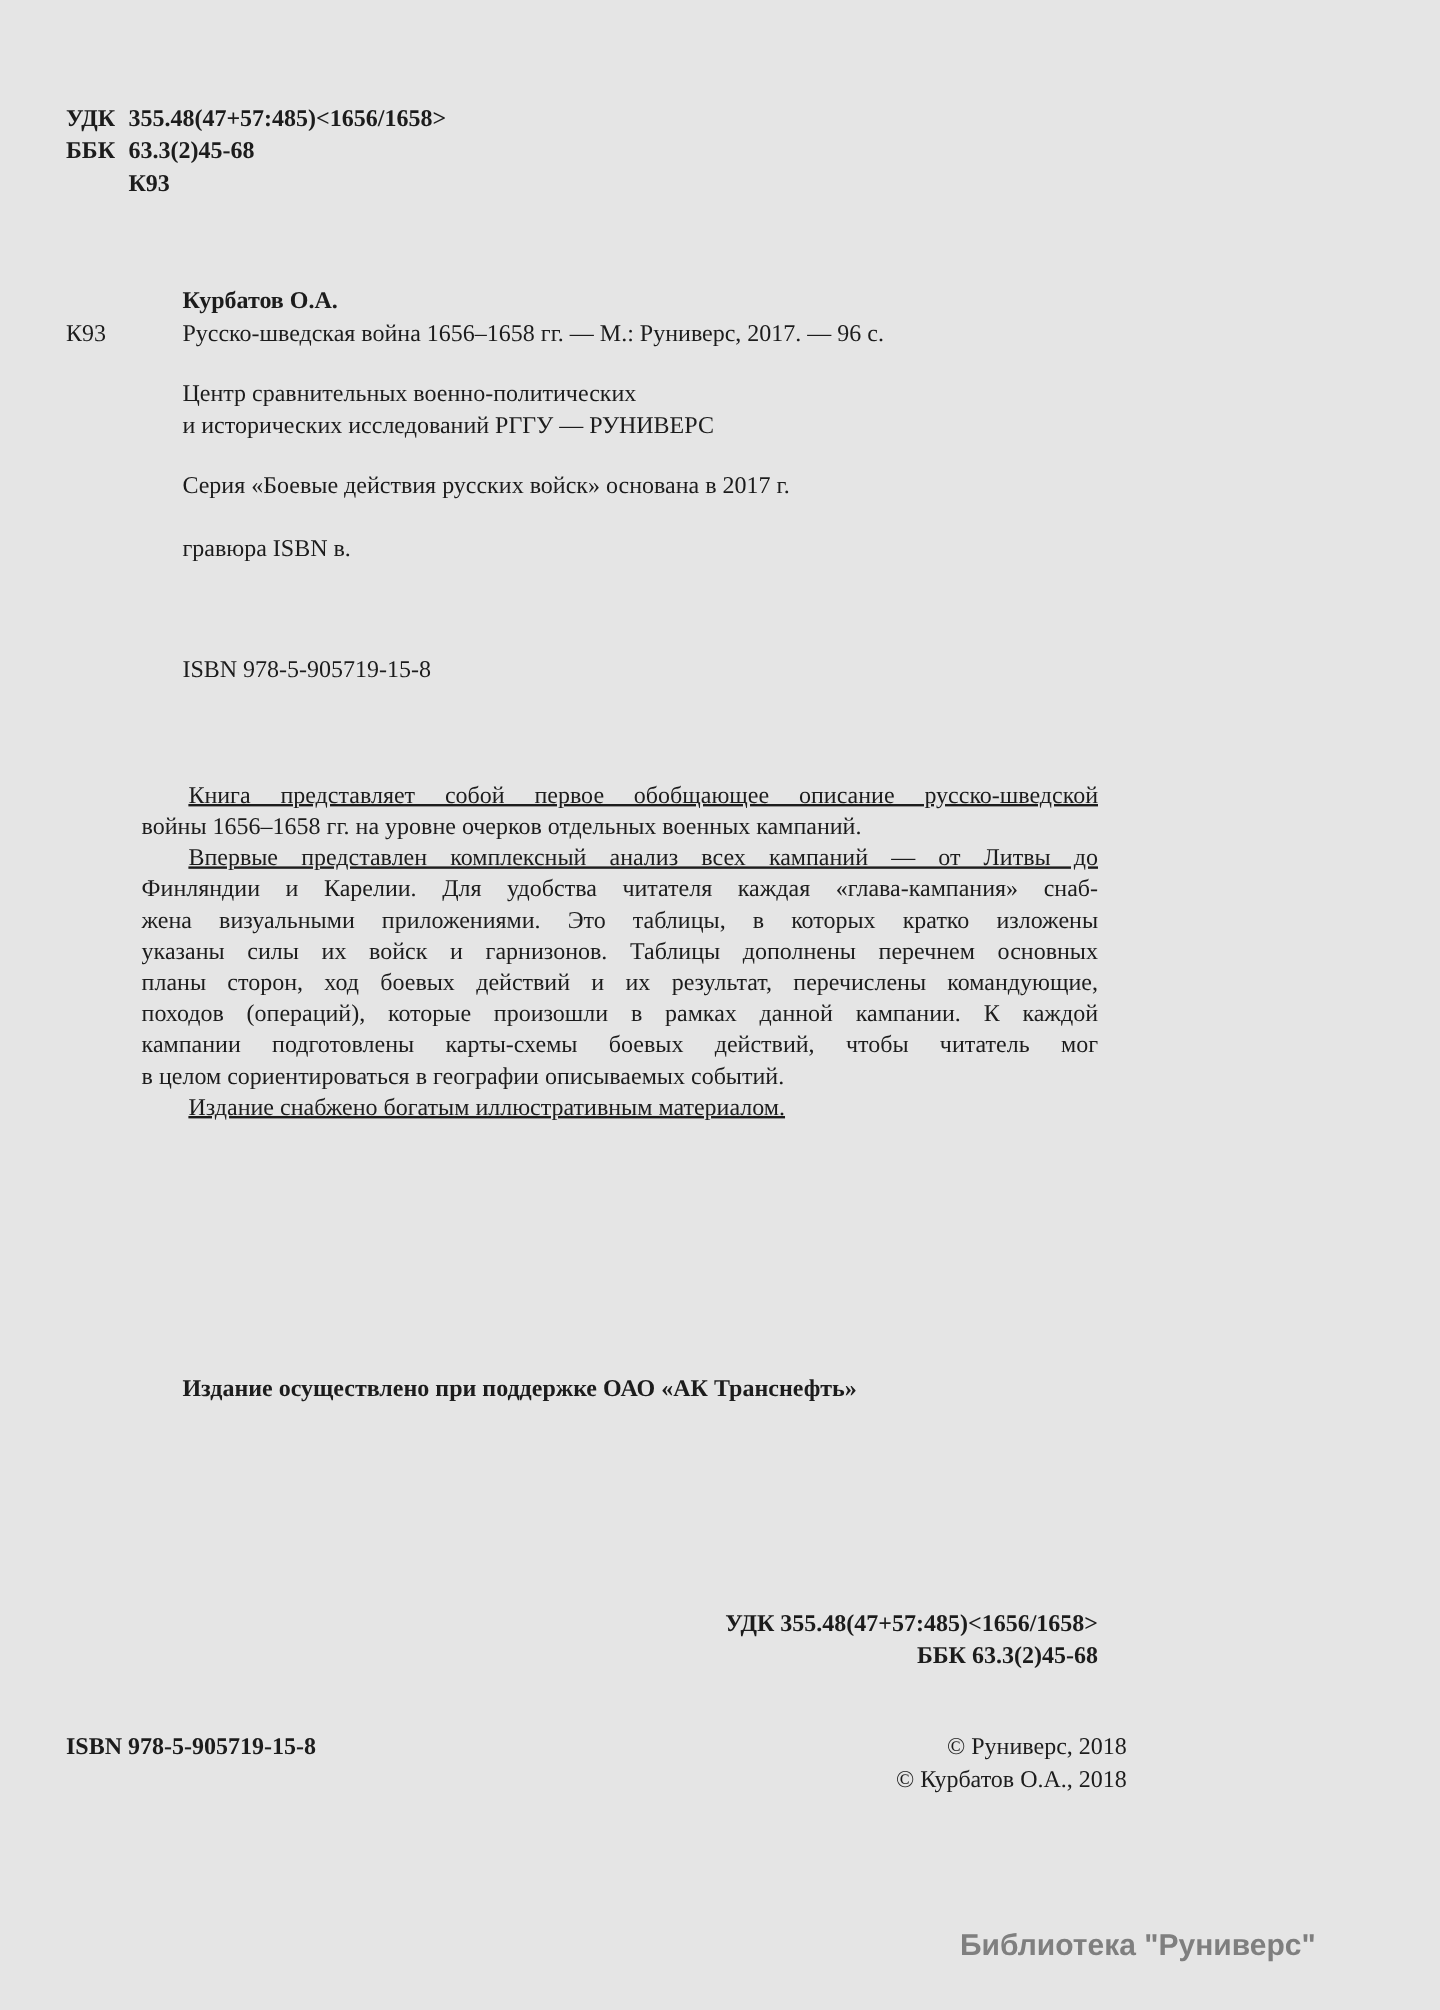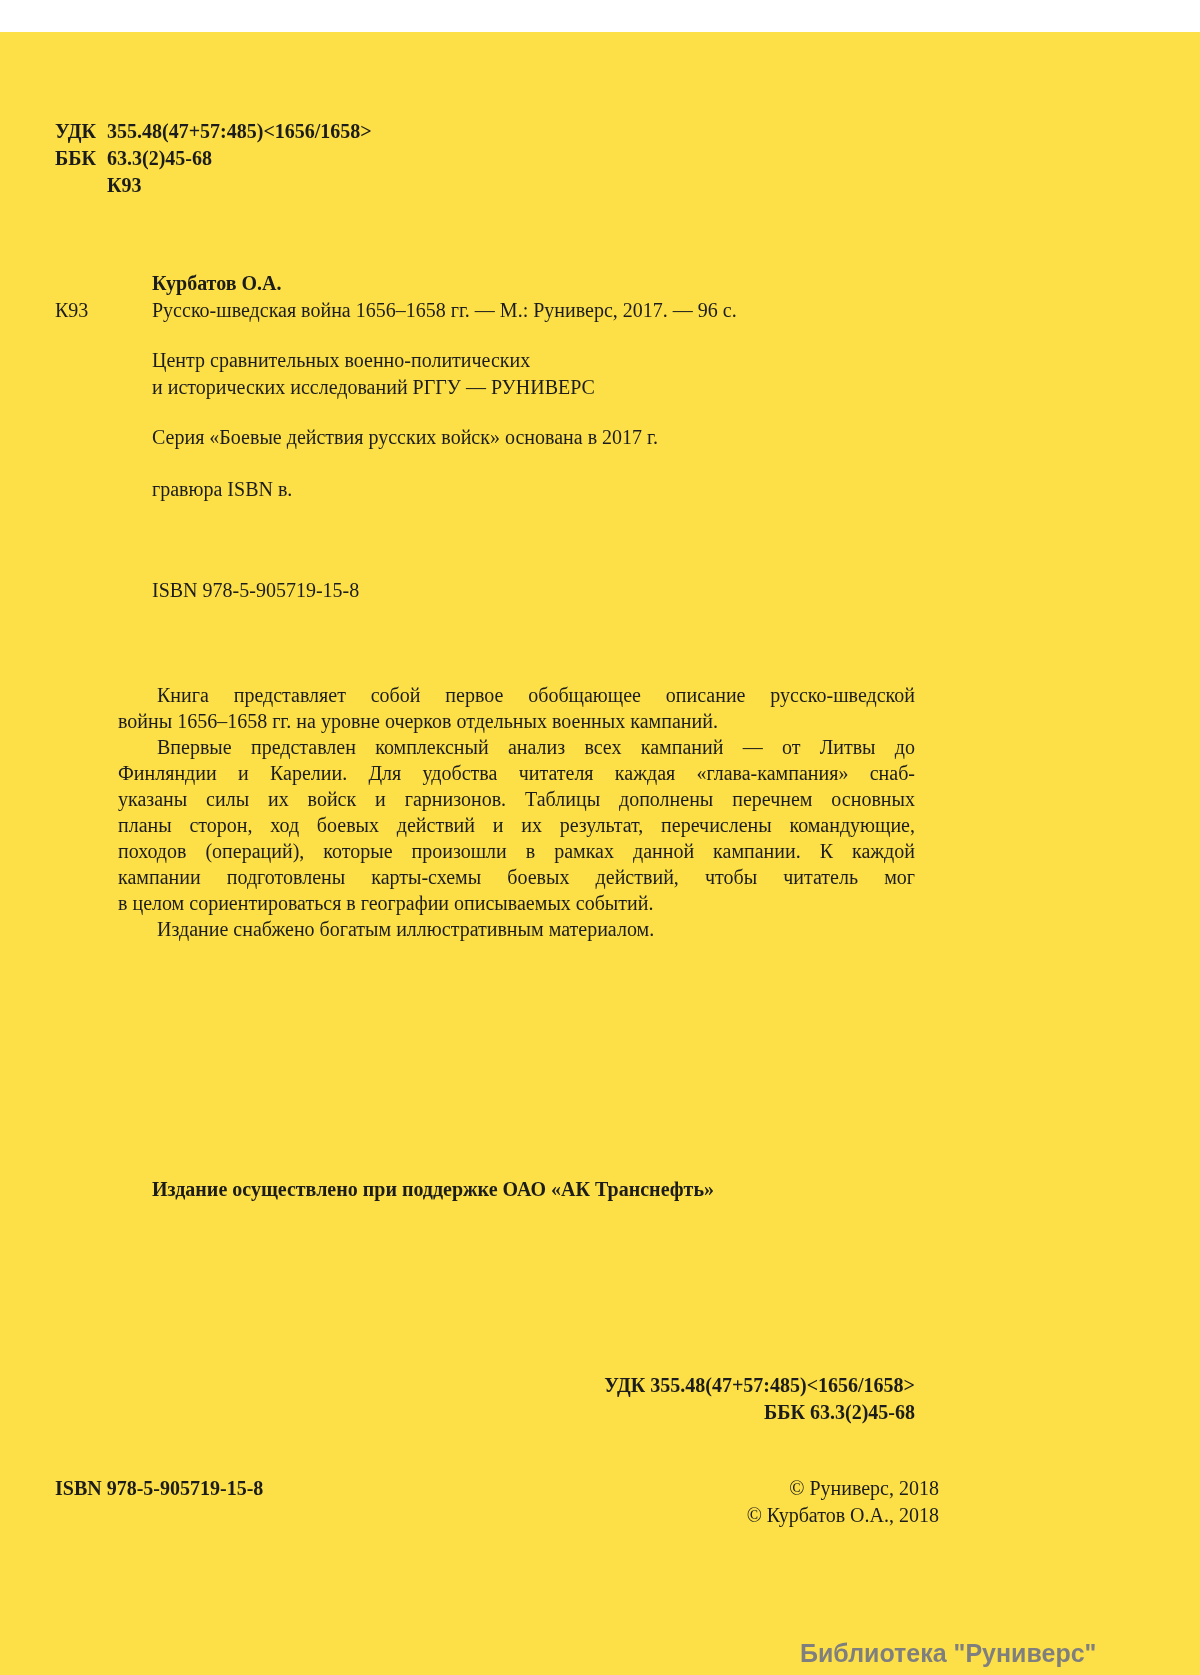--- a/index.html
+++ b/index.html
@@ -4,26 +4,26 @@
 <style>
   html,body{margin:0;padding:0;}
   body{
     width:1200px;height:1675px;
     background:#ffffff;
     font-family:"Liberation Serif","DejaVu Serif",serif;
     color:#1c1c1c;
     position:relative;
     overflow:hidden;
   }
-  .page{position:absolute;inset:0;background:#fde047;margin-top:32px;}
+  .page{position:absolute;inset:0;background:#e5e5e5;}
   .abs{position:absolute;}
   .t{font-size:20px;line-height:27px;white-space:pre;}
   .b{font-weight:bold;}
   .jl{text-align:justify;text-align-last:justify;white-space:normal;}
-  .ind{text-indent:39px;}
+  .ind{text-indent:39px;text-decoration:underline;}
   .right{text-align:right;}
   .ann-line{font-size:20px;line-height:26px;}
   .lbl{display:inline-block;width:52px;}
   .mark-indent{padding-left:52px;}
   .watermark{
     font-family:"Liberation Sans","DejaVu Sans",sans-serif;
     font-weight:bold;
     font-size:25px;
     color:#7f7f7f;
   }
@@ -53,20 +53,21 @@
     <div class="t">гравюра ISBN в.</div>
   </div>
 
   <div class="abs t" style="left:152px;top:545px;">ISBN 978-5-905719-15-8</div>
 
   <div class="abs" style="left:118px;top:650px;width:797px;">
     <div class="ann-line ind jl">Книга представляет собой первое обобщающее описание русско-шведской</div>
     <div class="ann-line">войны 1656–1658 гг. на уровне очерков отдельных военных кампаний.</div>
     <div class="ann-line ind jl">Впервые представлен комплексный анализ всех кампаний — от Литвы до</div>
     <div class="ann-line jl">Финляндии и Карелии. Для удобства читателя каждая «глава-кампания» снаб-</div>
+    <div class="ann-line jl">жена визуальными приложениями. Это таблицы, в которых кратко изложены</div>
     <div class="ann-line jl">указаны силы их войск и гарнизонов. Таблицы дополнены перечнем основных</div>
     <div class="ann-line jl">планы сторон, ход боевых действий и их результат, перечислены командующие,</div>
     <div class="ann-line jl">походов (операций), которые произошли в рамках данной кампании. К каждой</div>
     <div class="ann-line jl">кампании подготовлены карты-схемы боевых действий, чтобы читатель мог</div>
     <div class="ann-line">в целом сориентироваться в географии описываемых событий.</div>
     <div class="ann-line ind">Издание снабжено богатым иллюстративным материалом.</div>
   </div>
 
   <div class="abs t b" style="left:152px;top:1144px;">Издание осуществлено при поддержке ОАО «АК Транснефть»</div>
 

